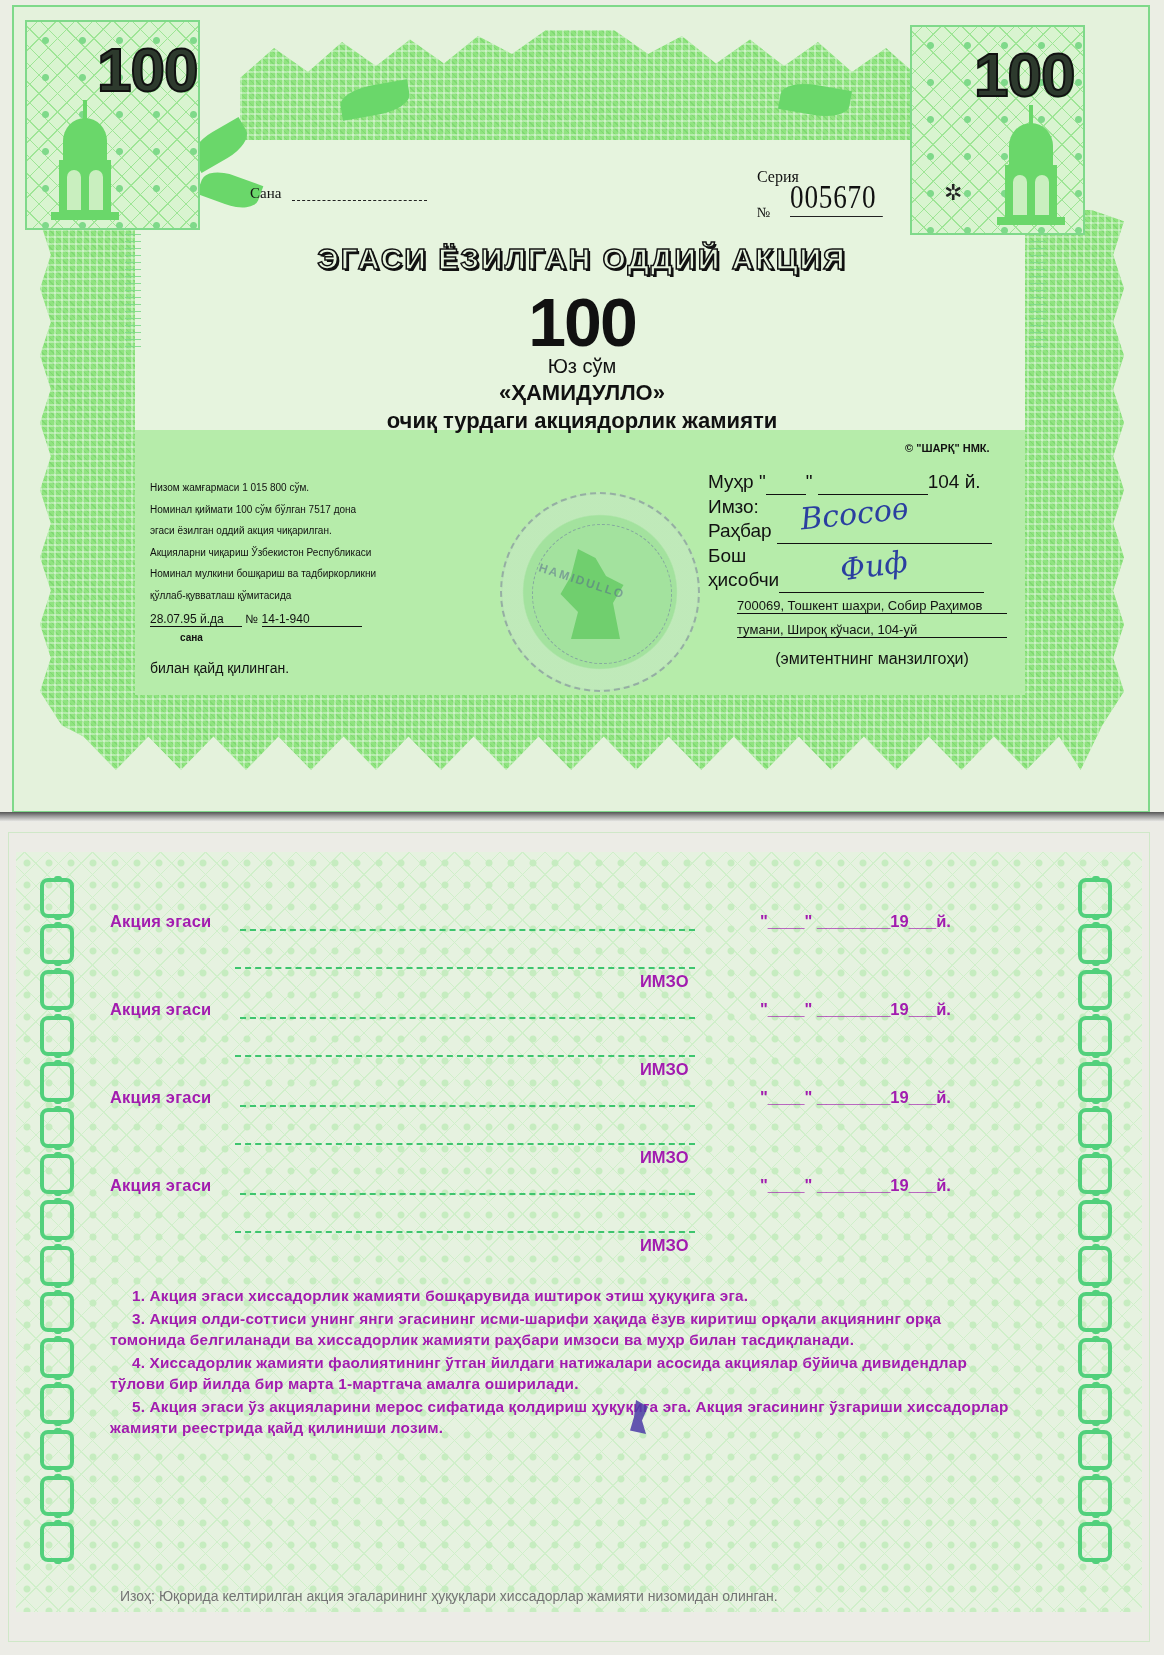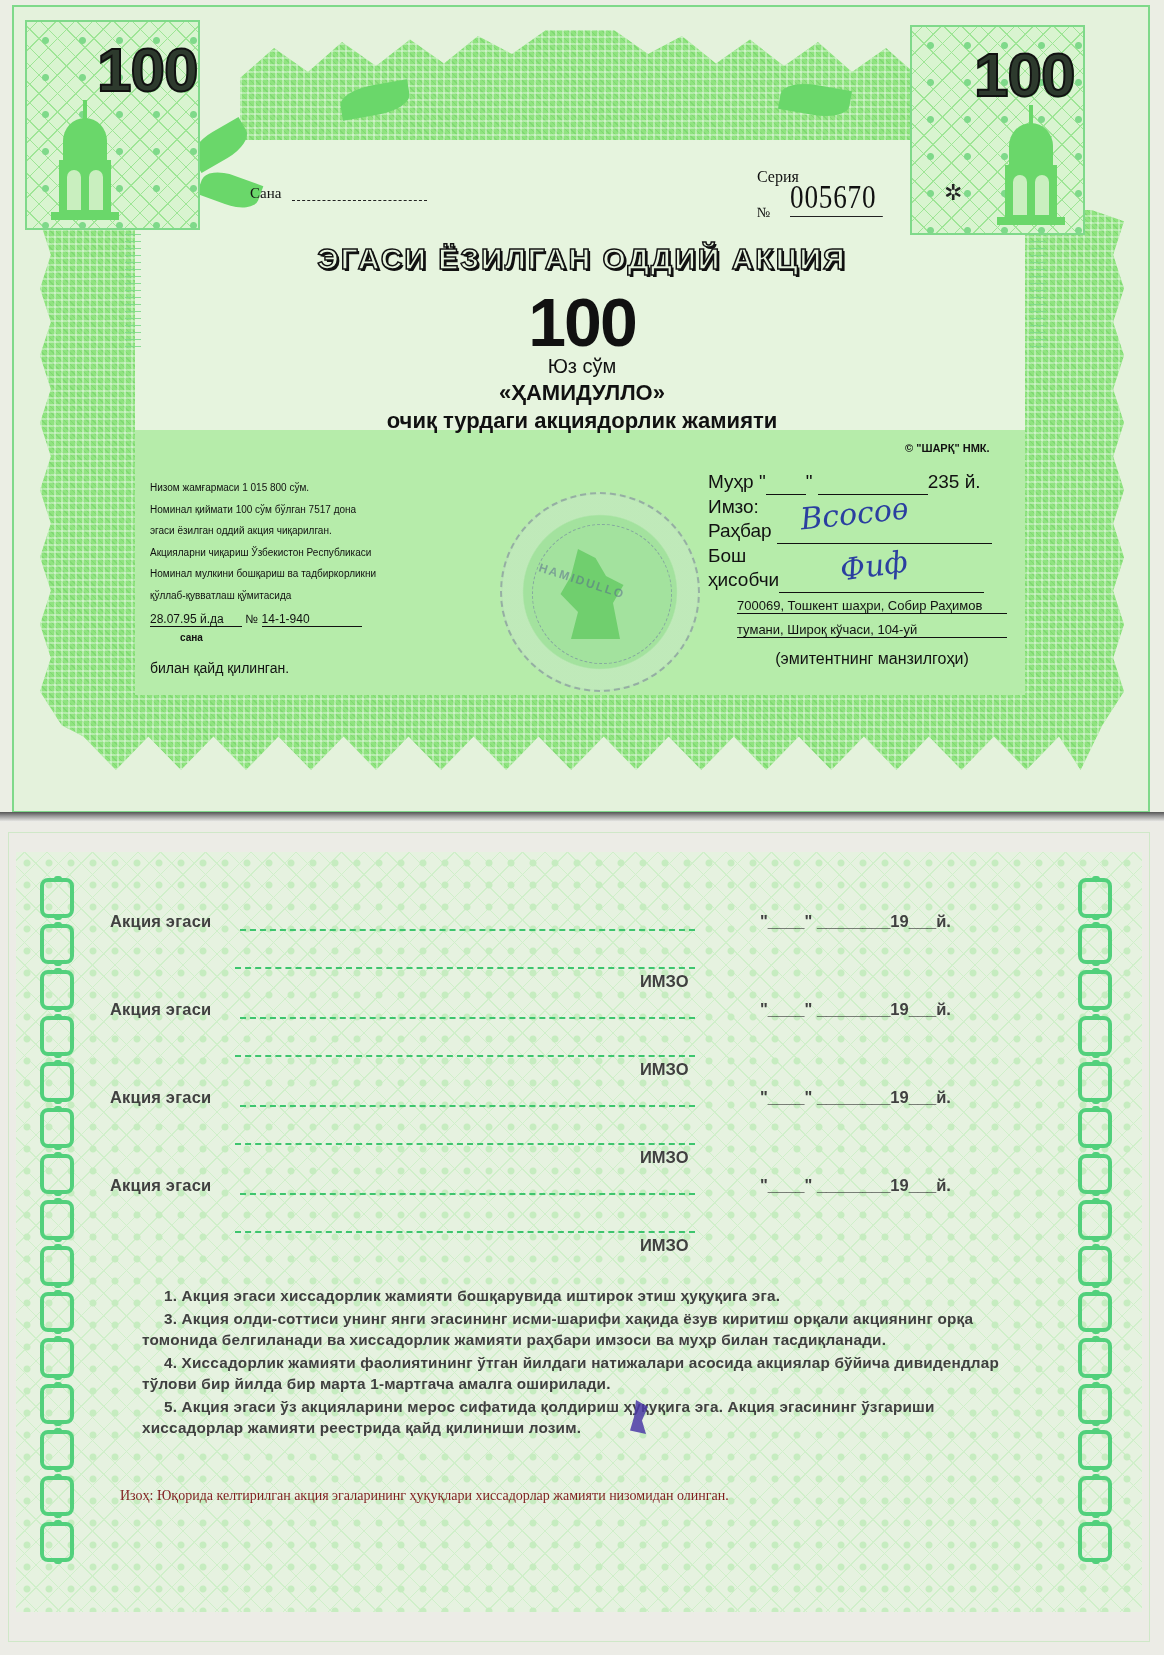--- a/index.html
+++ b/index.html
@@ -171,32 +171,32 @@
     width: 34px; height: 40px; border: 4px solid #52d07c; border-radius: 8px;
     position: relative;
   }
   .chain-link::before, .chain-link::after {
     content: ""; position: absolute; left: 10px; width: 8px; height: 6px; background: #52d07c; border-radius: 3px;
   }
   .chain-link::before { top: -6px; } .chain-link::after { bottom: -6px; }
   .chain-left { left: 40px; top: 878px; }
   .chain-right { left: 1078px; top: 878px; }
 
-  .g { color: #404040; font-weight: bold; }
+  .g { color: #a21caf; font-weight: bold; }
   .owner-row { position: absolute; left: 110px; font-size: 16.5px; width: 930px; height: 90px; }
   .owner-label { position: absolute; left: 0; top: 0; letter-spacing: 0.2px; }
   .owner-line1 { position: absolute; left: 130px; top: 17px; width: 455px; border-bottom: 2px dashed #3ec56e; }
   .owner-line2 { position: absolute; left: 125px; top: 55px; width: 460px; border-bottom: 2px dashed #3ec56e; }
   .owner-sign { position: absolute; left: 530px; top: 60px; font-size: 16.5px; }
   .owner-date { position: absolute; left: 650px; top: 0; font-size: 16.5px; }
 
   .rules { position: absolute; left: 110px; top: 1285px; width: 900px; font-size: 15.3px; line-height: 21px; letter-spacing: 0.2px; }
-  .rules p { margin-bottom: 2px; margin-left: 32px; }
+  .rules p { margin-bottom: 2px; }
   .rules .indent { display: inline-block; width: 22px; }
-  .note { position: absolute; left: 120px; top: 1488px; font-size: 14px; color: #7f1d1d; font-family: Liberation Serif, serif; }
+  .note { position: absolute; left: 120px; top: 1588px; font-size: 14px; color: #737373; }
 
   .ink-mark { position: absolute; left: 628px; top: 1400px; width: 20px; height: 34px; background: #4a3aa6; clip-path: polygon(40% 0, 100% 20%, 70% 60%, 90% 100%, 10% 90%, 30% 50%); opacity: 0.85; }
 </style>
 </head>
 <body>
 
 <div class="front">
   <div class="front-frame"></div>
   <div class="weave weave-outer"></div>
   <div class="weave weave-top"></div>
@@ -268,21 +268,21 @@
   <div class="stamp">
     <div class="stamp-inner"></div>
     <div class="stamp-figure"></div>
     <div class="stamp-text">HAMIDULLO</div>
   </div>
 
   <div class="txt right-block">
     <div>
       <span>Муҳр</span>
       <span>"</span><span class="rb-line" style="width:40px;">&nbsp;</span><span>"</span>
-      <span class="rb-line" style="width:110px;">&nbsp;</span><span>235   й.</span>
+      <span class="rb-line" style="width:110px;">&nbsp;</span><span>104   й.</span>
     </div>
     <div>Имзо:</div>
     <div>
       <span>Раҳбар</span>
       <span class="rb-line" style="width:215px;">&nbsp;</span>
     </div>
     <div>Бош</div>
     <div>
       <span>ҳисобчи</span><span class="rb-line" style="width:205px;">&nbsp;</span>
     </div>

